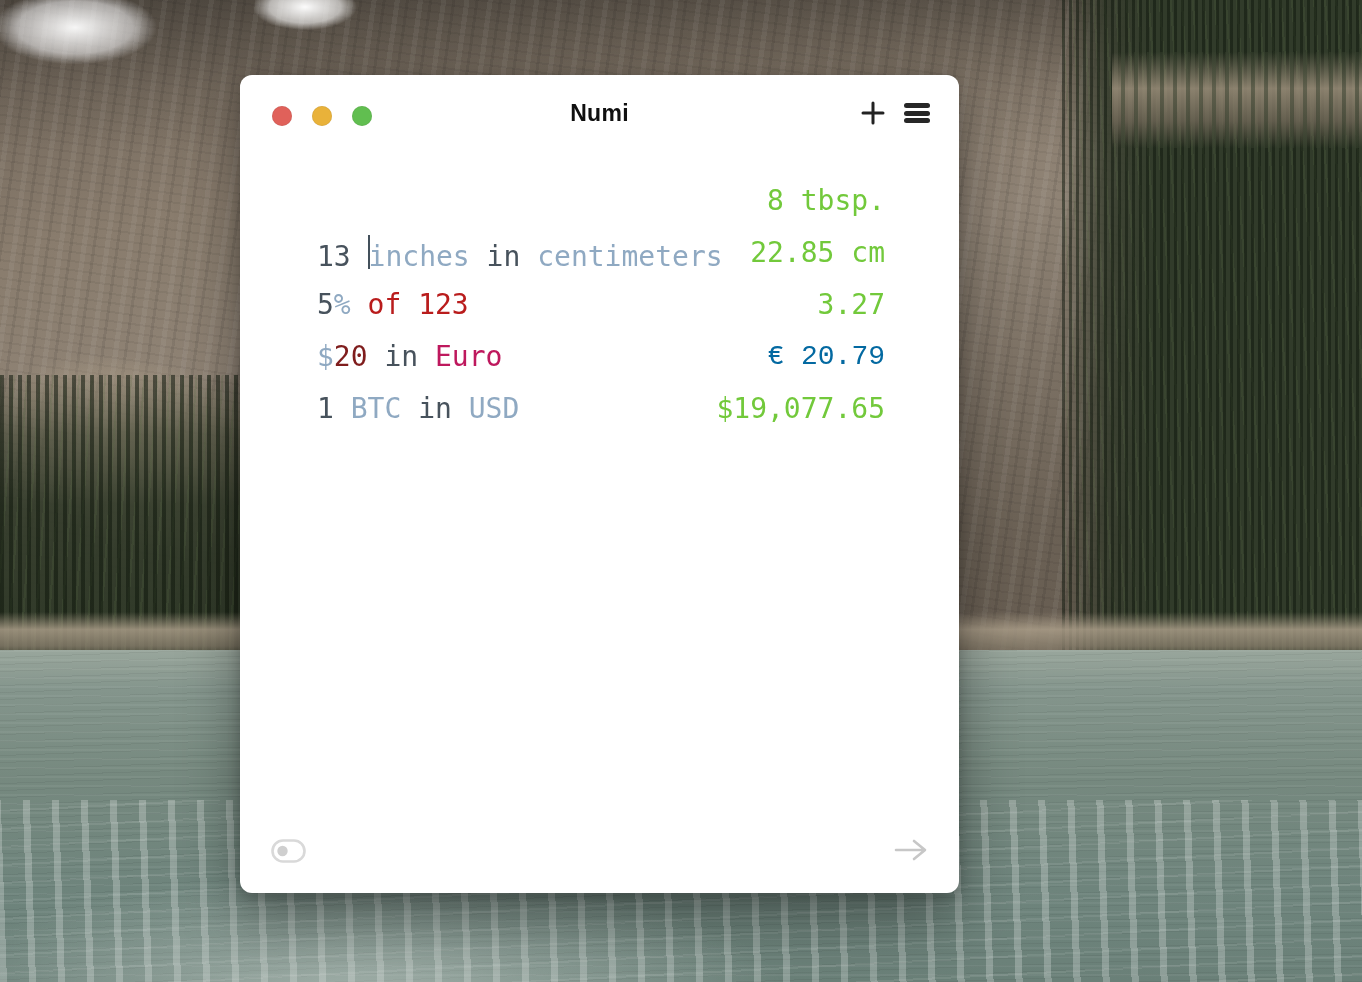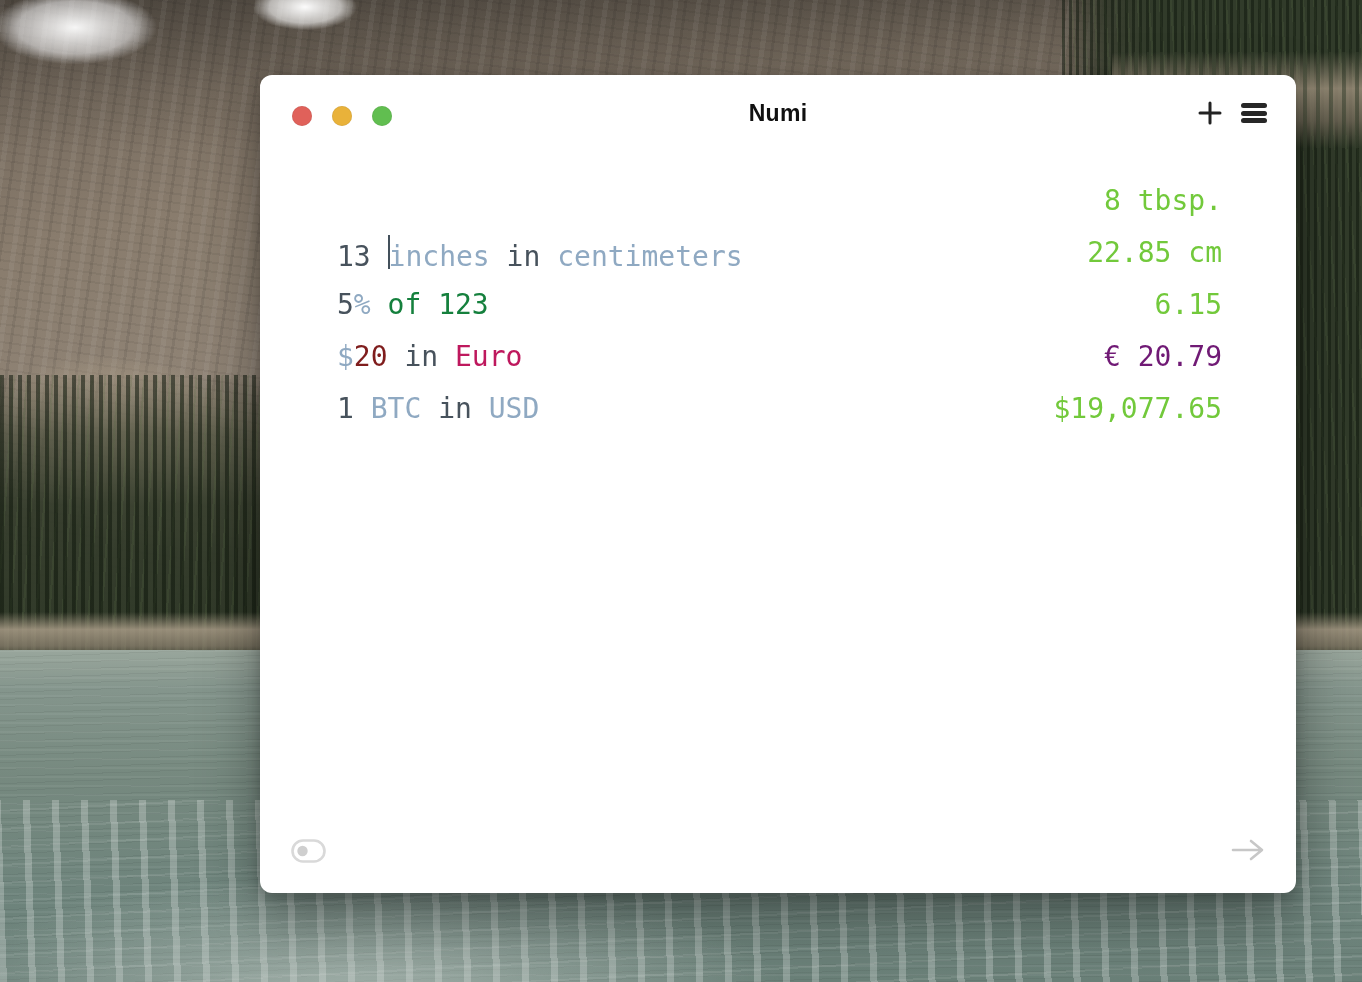--- a/index.html
+++ b/index.html
@@ -45,23 +45,23 @@
       repeating-linear-gradient(180deg, rgba(255,255,255,0.05) 0 2px, transparent 2px 9px),
       repeating-linear-gradient(178deg, rgba(0,0,0,0.05) 0 1px, transparent 1px 7px),
       linear-gradient(180deg,#99a69c 0,#84958c 12%,#76897f 38%,#6e847c 72%,#6a8078 100%); }
   .bg-glint { position:absolute; left:0; top:800px; width:1362px; height:182px; opacity:0.85;
     background:
       radial-gradient(ellipse 620px 180px at 26% 108%, rgba(240,244,240,0.5), transparent 70%),
       repeating-linear-gradient(88deg, rgba(255,255,255,0.28) 0 7px, transparent 7px 29px),
       repeating-linear-gradient(-3deg, transparent 0 7px, rgba(255,255,255,0.10) 7px 9px, transparent 9px 18px); }
 
   
-  .window { position:absolute; left:240px; top:75px; width:1036px; height:818px;
+  .window { position:absolute; left:240px; top:75px; width:719px; height:818px;
     background:#ffffff; border-radius:12px;
-    box-shadow: 0 24px 60px rgba(0,0,0,0.38), 0 4px 14px rgba(0,0,0,0.20); margin-left: 20px; }
+    box-shadow: 0 24px 60px rgba(0,0,0,0.38), 0 4px 14px rgba(0,0,0,0.20); }
   .titlebar { position:absolute; left:0; top:0; right:0; height:56px; border-radius:12px 12px 0 0; }
   .lights { position:absolute; left:32px; top:31px; display:flex; gap:20px; }
   .light { width:20px; height:20px; border-radius:50%; box-shadow: inset 0 0 1px rgba(0,0,0,0.25); }
   .win-title { position:absolute; left:0; right:0; top:25px; text-align:center;
     font-size:23px; font-weight:700; color:#101010; letter-spacing:0.3px; }
   .btn-plus { position:absolute; right:74px; top:26px; width:24px; height:24px; }
   .btn-menu { position:absolute; right:29px; top:28px; width:26px; height:20px;
     display:flex; flex-direction:column; justify-content:space-between; }
   .btn-menu i { display:block; height:5px; border-radius:2.5px; background:#272727; }
 
@@ -120,26 +120,26 @@
 
   <div class="rows" id="rows">
       <div class="row">
         <div class="result" style="color: rgb(114, 201, 59);">8 tbsp.</div>
       </div>
       <div class="row">
         <div class="expr"><span style="color: rgb(71, 82, 92);">13 </span><span class="caret"></span><span style="color: rgb(143, 169, 194);">inches</span><span style="color: rgb(71, 82, 92);"> in </span><span style="color: rgb(143, 169, 194);">centimeters</span></div>
         <div class="result" style="color: rgb(114, 201, 59);">22.85 cm</div>
       </div>
       <div class="row">
-        <div class="expr"><span style="color: rgb(71, 82, 92);">5</span><span style="color: rgb(143, 169, 194);">%</span><span style="color: #15803d;"> of 123</span></div>
-        <div class="result" style="color: rgb(114, 201, 59);">6.15</div>
+        <div class="expr"><span style="color: rgb(71, 82, 92);">5</span><span style="color: rgb(143, 169, 194);">%</span><span style="color: #b91c1c;"> of 123</span></div>
+        <div class="result" style="color: rgb(114, 201, 59);">3.27</div>
       </div>
       <div class="row">
         <div class="expr"><span style="color: rgb(143, 169, 194);">$</span><span style="color: #7f1d1d;">20</span><span style="color: rgb(71, 82, 92);"> in </span><span style="color: #be185d;">Euro</span></div>
-        <div class="result" style="color: #701a75;">€ 20.79</div>
+        <div class="result" style="color: #0369a1; font-family: Liberation Mono, monospace;">€ 20.79</div>
       </div>
       <div class="row">
         <div class="expr"><span style="color: rgb(71, 82, 92);">1 </span><span style="color: rgb(143, 169, 194);">BTC</span><span style="color: rgb(71, 82, 92);"> in </span><span style="color: rgb(143, 169, 194);">USD</span></div>
         <div class="result" style="color: rgb(114, 201, 59);">$19,077.65</div>
       </div>
     </div>
 
   <div class="statusbar">
     <div class="toggle-icon">
       <svg width="35" height="24" viewBox="0 0 35 24">

